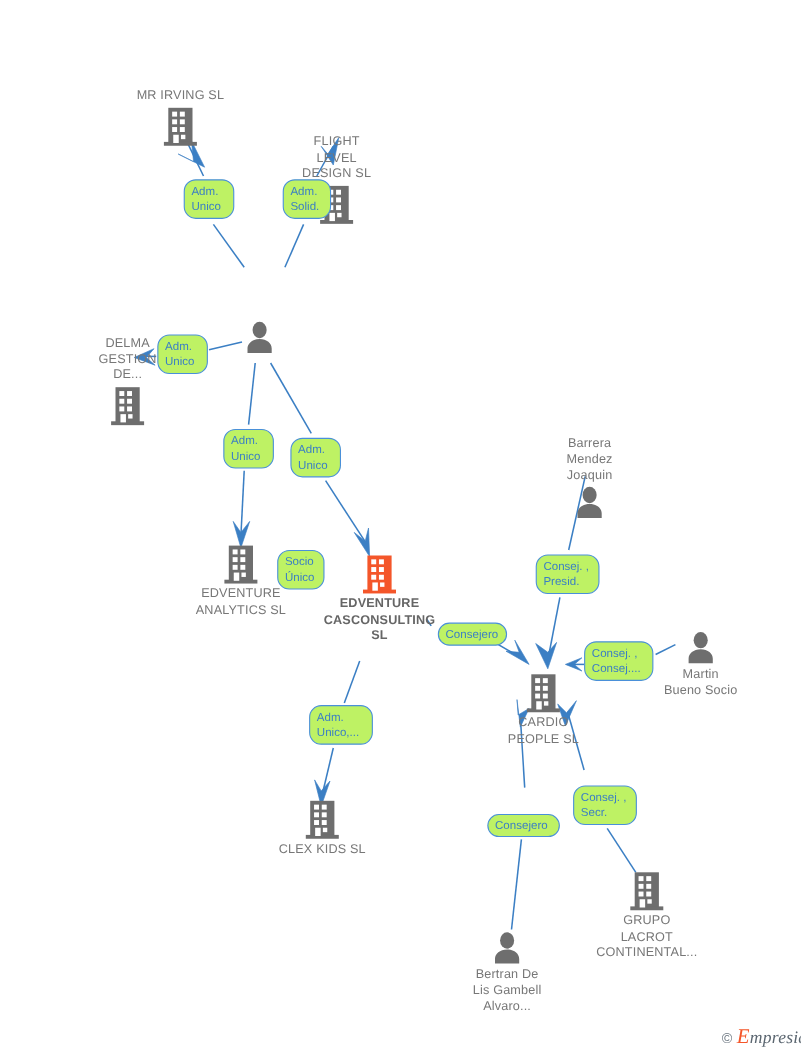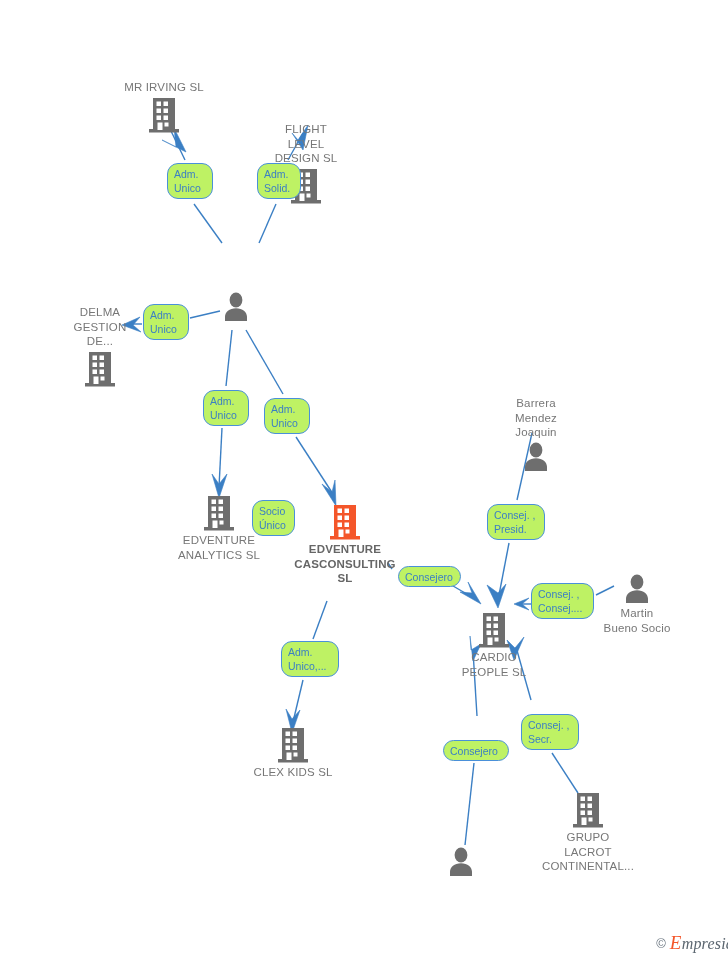--- a/index.html
+++ b/index.html
@@ -203,21 +203,21 @@
           </svg></span>
       </div>
       <div class="node label-above" style="left: 236px; top: 291px;">
         <span class="glyph"><svg width="30" height="32" viewBox="0 0 30 32" aria-hidden="true">
             <g fill="#6e6e6e">
               <ellipse cx="15" cy="9" rx="6.4" ry="7.4"></ellipse>
               <path d="M15 17.2c-6.6 0-11 3.9-11 8.6V30h22v-4.2c0-4.7-4.4-8.6-11-8.6z"></path>
             </g>
           </svg></span>
       </div>
-      <div class="node label-above" style="left: 100px; top: 305px;">
+      <div class="node label-above" style="left: 116px; top: 305px;">
         <span class="nlabel">DELMA
 GESTION
 DE...</span>
         <span class="glyph"><svg width="32" height="38" viewBox="0 0 32 38" aria-hidden="true">
             <g fill="#6e6e6e">
               <rect x="5" y="2" width="22" height="32"></rect>
               <rect x="1" y="33" width="30" height="3.5"></rect>
             </g>
             <g fill="#ffffff">
               <rect x="8.5" y="5.5" width="4.5" height="4.5"></rect>
@@ -332,20 +332,23 @@
         <span class="nlabel">Martin
 Bueno Socio</span>
       </div>
       <div class="node" style="left: 461px; top: 846px;">
         <span class="glyph"><svg width="30" height="32" viewBox="0 0 30 32" aria-hidden="true">
             <g fill="#6e6e6e">
               <ellipse cx="15" cy="9" rx="6.4" ry="7.4"></ellipse>
               <path d="M15 17.2c-6.6 0-11 3.9-11 8.6V30h22v-4.2c0-4.7-4.4-8.6-11-8.6z"></path>
             </g>
           </svg></span>
+        <span class="nlabel">Bertran De
+Lis Gambell
+Alvaro...</span>
       </div>
       <div class="node" style="left: 588px; top: 791px;">
         <span class="glyph"><svg width="32" height="38" viewBox="0 0 32 38" aria-hidden="true">
             <g fill="#6e6e6e">
               <rect x="5" y="2" width="22" height="32"></rect>
               <rect x="1" y="33" width="30" height="3.5"></rect>
             </g>
             <g fill="#ffffff">
               <rect x="8.5" y="5.5" width="4.5" height="4.5"></rect>
               <rect x="15.5" y="5.5" width="4.5" height="4.5"></rect>

